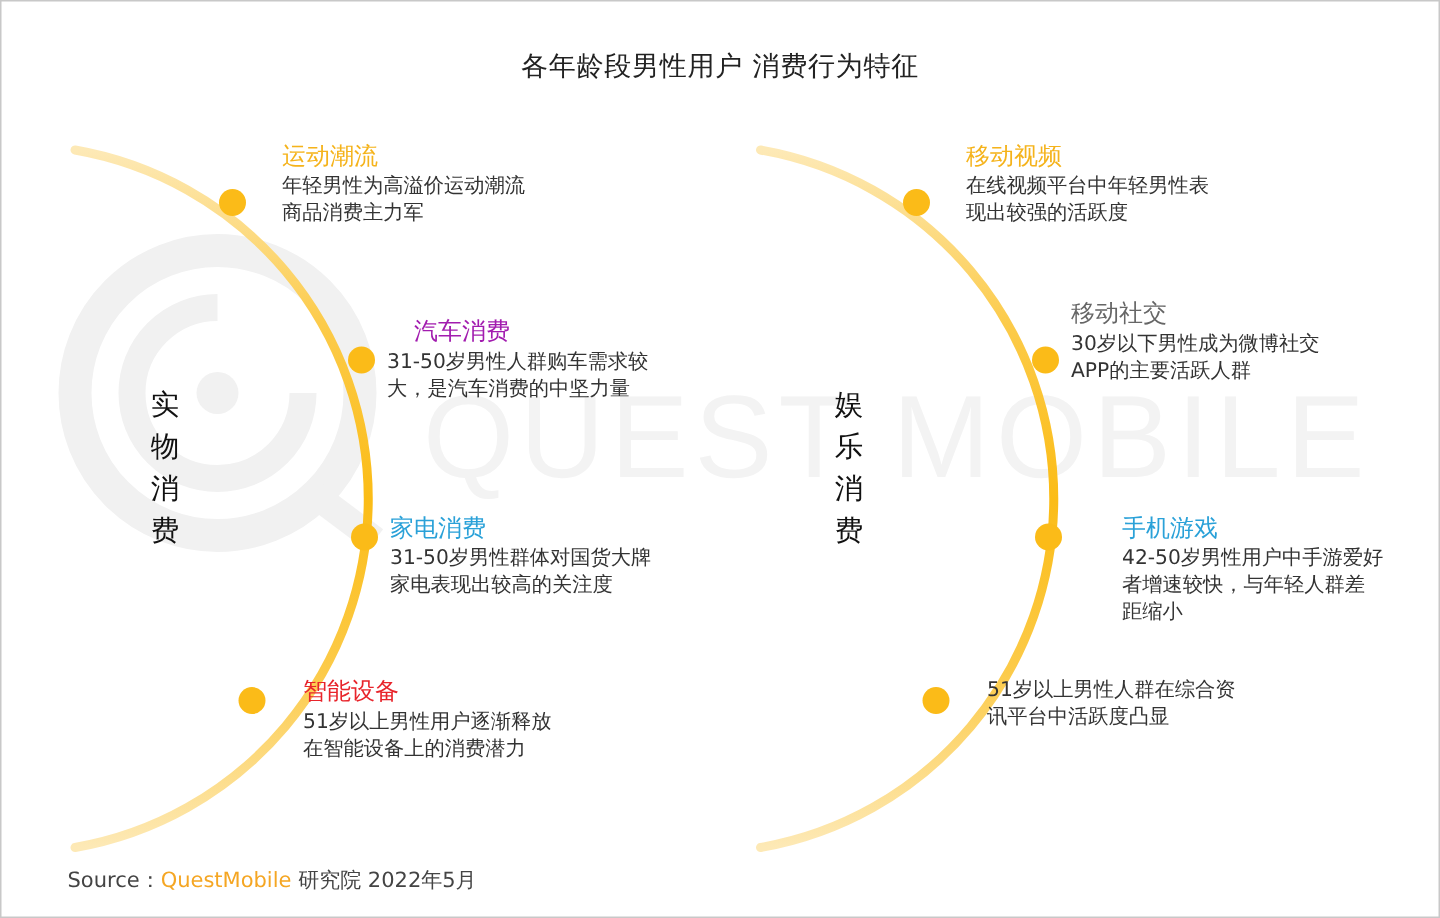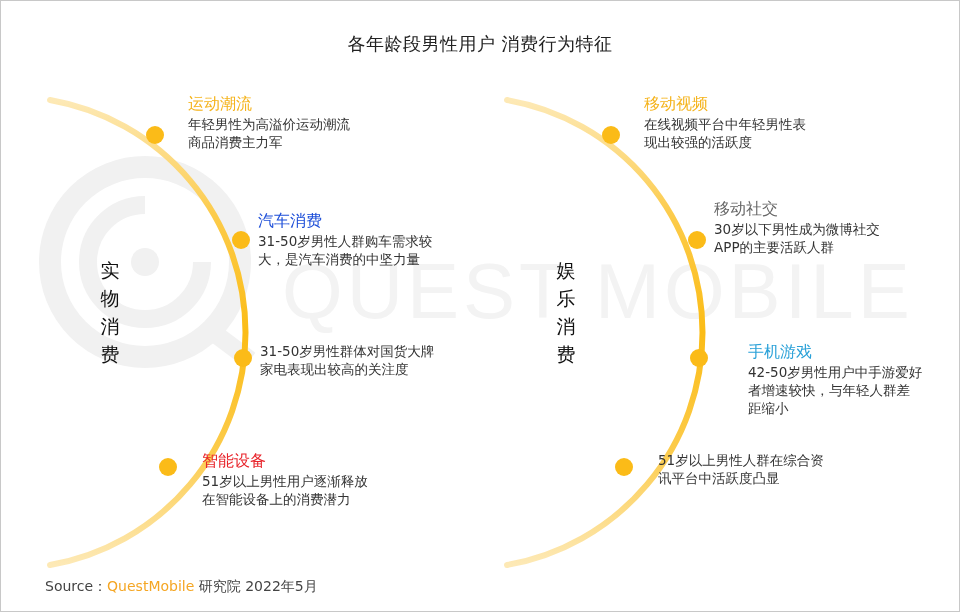--- a/index.html
+++ b/index.html
@@ -74,25 +74,26 @@
   <div>消</div>
   <div>费</div>
 </div>
 
 <div class="item" style="left:188px; top:94px;">
   <div class="head" style="color:#f5b31b;">运动潮流</div>
   <div class="desc">年轻男性为高溢价运动潮流
 商品消费主力军</div>
 </div>
 <div class="item" style="left:258px; top:211px;">
-  <div class="head" style="color:#1d4ed8;">汽车消费</div>
+  <div class="head" style="color:#a21caf;margin-left:18px;">汽车消费</div>
   <div class="desc">31-50岁男性人群购车需求较
 大，是汽车消费的中坚力量</div>
 </div>
 <div class="item" style="left:260px; top:342px;">
+  <div class="head" style="color:#2aa1d8;">家电消费</div>
   <div class="desc">31-50岁男性群体对国货大牌
 家电表现出较高的关注度</div>
 </div>
 <div class="item" style="left:202px; top:451px;">
   <div class="head" style="color:#e8242b;">智能设备</div>
   <div class="desc">51岁以上男性用户逐渐释放
 在智能设备上的消费潜力</div>
 </div>
 
 <div class="item" style="left:644px; top:94px;">

